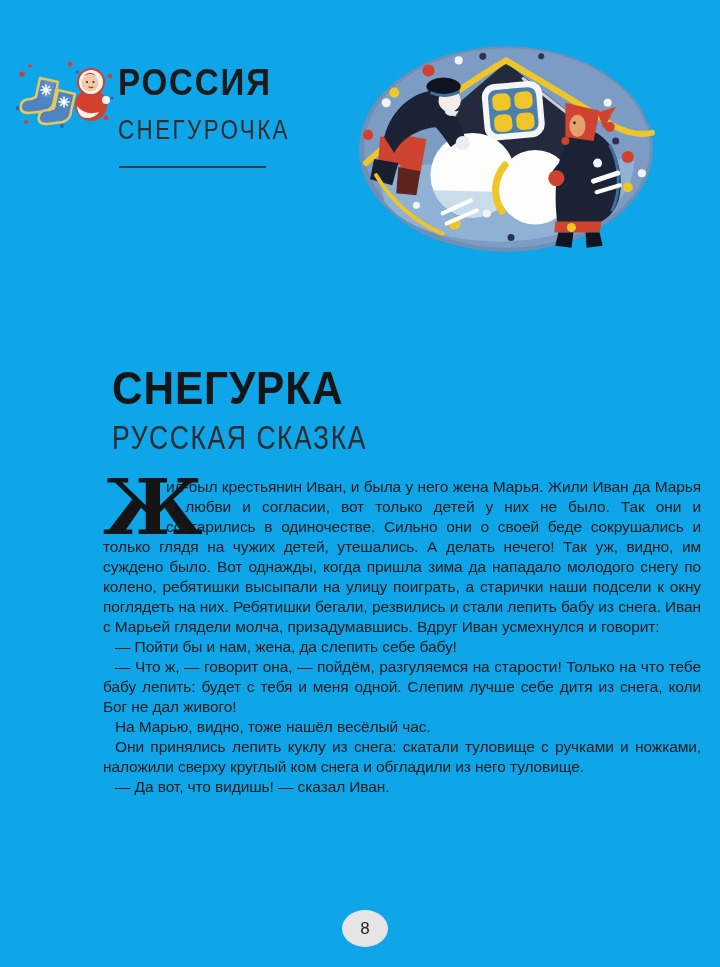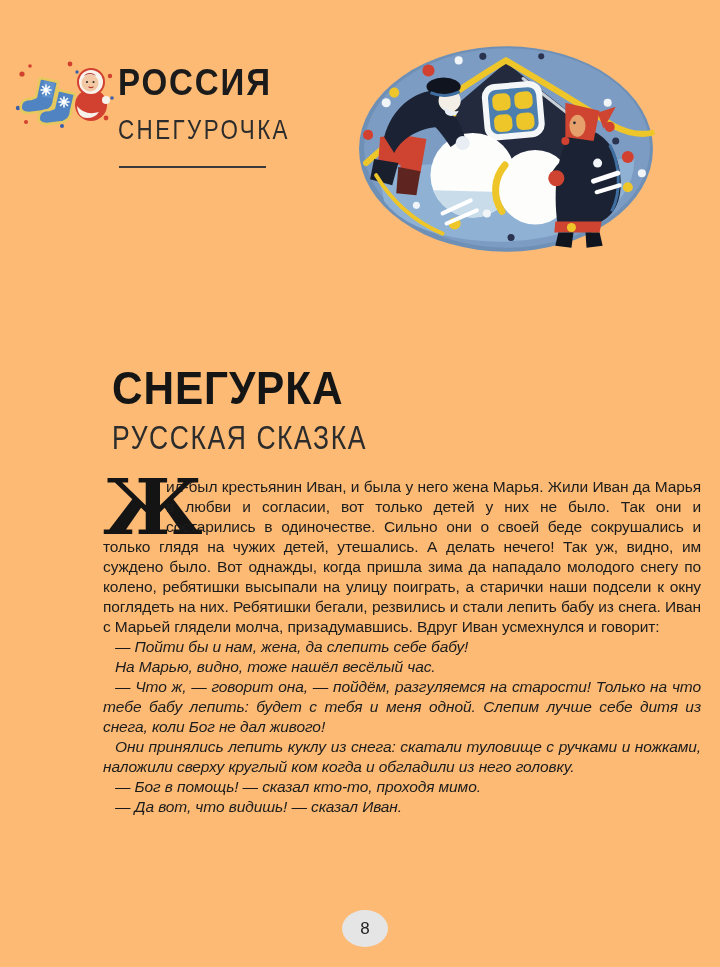--- a/index.html
+++ b/index.html
@@ -1,19 +1,19 @@
 <!DOCTYPE html>
 <html><head>
 <meta charset="utf-8">
 <style>
   html,body{margin:0;padding:0;background:#9a9a9a;}
   .page{
     position:relative;
     width:720px;height:967px;
-    background:#fdba74;
+    background:#0ea5e9;
     margin:0 auto;
     overflow:hidden;
     font-family:"Liberation Sans", sans-serif;
     color:#1f1f1f;
   }
   
   .hdr-icon{position:absolute;left:14px;top:56px;width:102px;height:78px;}
   .country{
     position:absolute;left:118px;top:62px;
     font-size:36px;font-weight:700;letter-spacing:2px;color:#1b1b1b;
@@ -41,21 +41,21 @@
     font-size:34px;font-weight:400;letter-spacing:2px;color:#2c2c2c;
     transform:scaleX(.78);transform-origin:left top;white-space:nowrap;
   }
   
   .story{
     position:absolute;left:103px;top:477px;width:598px;
     font-size:15.5px;line-height:20px;letter-spacing:-0.1px;
     text-align:justify;color:#1c1c1c;
   }
   .story p{margin:0;}
-  .para{text-indent:12px;font-style:italic;}
+  .para{text-indent:12px;}
   .dropcap{
     float:left;
     font-family:"DejaVu Serif", serif;
     font-weight:700;
     font-size:76px;line-height:58px;
     width:56px;height:58px;
     margin:2px 7px 0 0;
     text-align:left;text-indent:0;
     color:#141414;
   }
@@ -207,28 +207,27 @@
 
   <div class="title-main">СНЕГУРКА</div>
   <div class="title-sub">РУССКАЯ СКАЗКА</div>
 
   <div class="story">
     <p><span class="dropcap">Ж</span><span>ил-был крестьянин Иван, и была у него жена Марья. Жили Иван да Марья в любви и согласии, вот только детей у них не было. Так они и состарились в одиночестве. Сильно они о своей беде сокрушались и только глядя на чужих детей, утешались. А делать нечего! Так уж, видно, им суждено было. Вот однажды, когда пришла зима да нападало молодого снегу по колено, ребятишки высыпали на улицу поиграть, а старички наши подсели к окну поглядеть на них. Ребятишки бегали, резвились и стали лепить бабу из снега. Иван с Марьей глядели молча, призадумавшись. Вдруг Иван усмехнулся и говорит:</span></p>
     <div>
 
         <p class="para">— Пойти бы и нам, жена, да слепить себе бабу!</p>
 
+        <p class="para">— Что ж, — говорит она, — пойдём, разгуляемся на старости! Только на что тебе бабу лепить: будет с тебя и меня одной. Слепим лучше себе дитя из снега, коли Бог не дал живого!</p>
+
         <p class="para">На Марью, видно, тоже нашёл весёлый час.</p>
 
-        <p class="para">— Что ж, — говорит она, — пойдём, разгуляемся на старости! Только на что тебе бабу лепить: будет с тебя и меня одной. Слепим лучше себе дитя из снега, коли Бог не дал живого!</p>
-
-
-        <p class="para">Они принялись лепить куклу из снега: скатали туловище с ручками и ножками, наложили сверху круглый ком когда и обгладили из него головку.</p>
-
-        <p class="para">— Бог в помощь! — сказал кто-то, проходя мимо.</p>
+
+        <p class="para">Они принялись лепить куклу из снега: скатали туловище с ручками и ножками, наложили сверху круглый ком снега и обгладили из него туловище.</p>
+
 
 
 
         <p class="para">— Да вот, что видишь! — сказал Иван.</p>
       </div>
   </div>
 
   <div class="page-badge">
     <span>8</span>
   </div>

